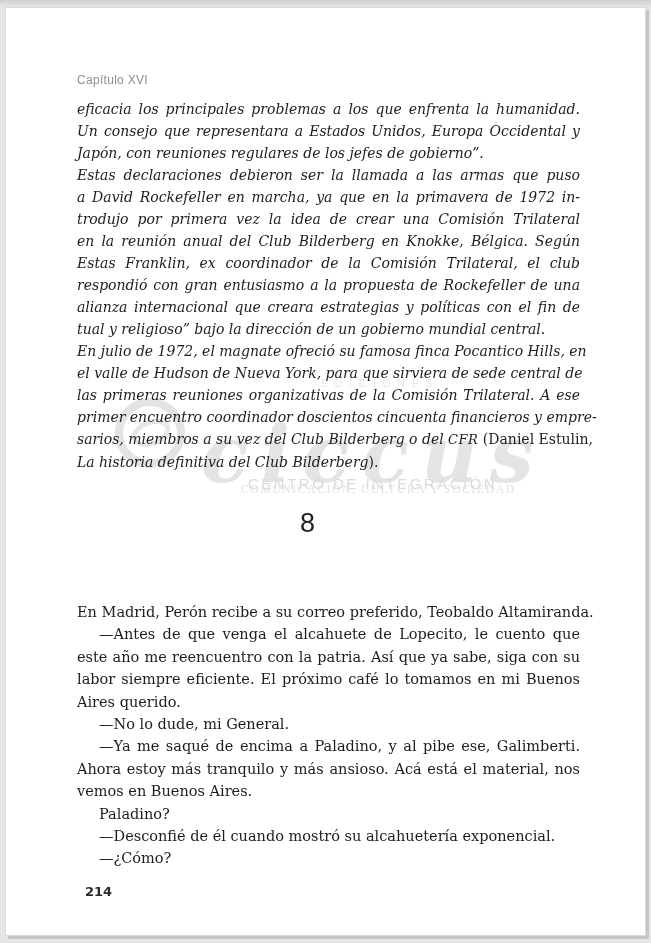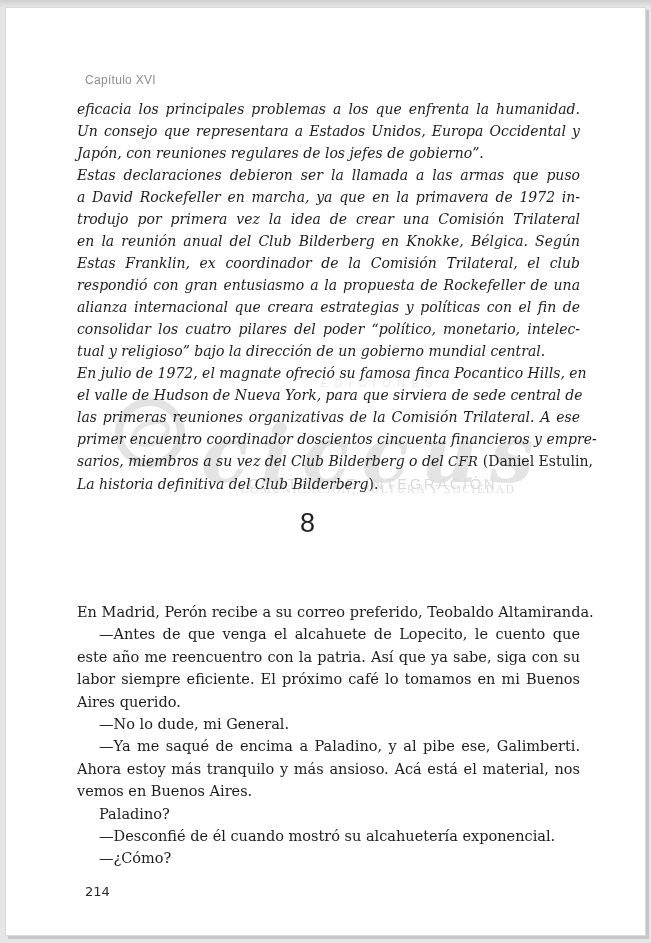--- a/index.html
+++ b/index.html
@@ -17,21 +17,21 @@
     background: #ffffff;
     outline: 1px solid #dadada; outline-offset: -1px;
     box-shadow: 3px 3px 0 0 #c6c6c6;
   }
   .layer-content { position: absolute; inset: 0; z-index: 2; }
   .layer-watermark { position: absolute; inset: 0; z-index: 1; }
 
   .chapter-header {
     position: absolute; left: 72px; top: 66px;
     font-family: "Liberation Sans", sans-serif;
-    font-size: 12px; color: #8f8f8f; letter-spacing: 0.3px; margin-left: 8px;
+    font-size: 12px; color: #8f8f8f; letter-spacing: 0.3px;
   }
 
   .quote-block {
     position: absolute; left: 72px; top: 91px; width: 503px;
     font-style: italic; font-size: 14px; line-height: 22px; color: #1d1d1d;
   }
   .body-block {
     position: absolute; left: 72px; top: 594px; width: 503px;
     font-size: 14.5px; line-height: 22.4px; color: #1d1d1d;
   }
@@ -49,21 +49,21 @@
   .section-number {
     position: absolute; left: 72px; top: 501px; width: 461px;
     text-align: center;
     font-family: "Liberation Sans", sans-serif;
     font-size: 27px; color: #1f1f1f;
   }
 
   .page-number {
     position: absolute; left: 80px; top: 877px;
     font-family: "DejaVu Sans", sans-serif;
-    font-weight: normal; font-size: 13px; color: #2b2b2b;
+    font-weight: bold; font-size: 13px; color: #2b2b2b;
   }
 
   
   .wm-circle {
     position: absolute; left: 110px; top: 391px;
     width: 54px; height: 54px;
     border: 8px solid #e3e3e3; border-radius: 50%;
   }
   .wm-circle::after {
     content: ""; position: absolute; left: 8px; top: 14px;
@@ -118,21 +118,20 @@
           <div class="line final">Japón, con reuniones regulares de los jefes de gobierno”.</div>
         </div>
         <div class="para">
           <div class="line">Estas declaraciones debieron ser la llamada a las armas que puso</div>
           <div class="line">a David Rockefeller en marcha, ya que en la primavera de 1972 in-</div>
           <div class="line">trodujo por primera vez la idea de crear una Comisión Trilateral</div>
           <div class="line">en la reunión anual del Club Bilderberg en Knokke, Bélgica. Según</div>
           <div class="line">Estas Franklin, ex coordinador de la Comisión Trilateral, el club</div>
           <div class="line">respondió con gran entusiasmo a la propuesta de Rockefeller de una</div>
           <div class="line">alianza internacional que creara estrategias y políticas con el fin de</div>
-          <div class="line">consolidar los cuatro pilares del poder “político, monetario, intelec-</div>
           <div class="line final">tual y religioso” bajo la dirección de un gobierno mundial central.</div>
         </div>
         <div class="para">
           <div class="line">En julio de 1972, el magnate ofreció su famosa finca Pocantico Hills, en</div>
           <div class="line">el valle de Hudson de Nueva York, para que sirviera de sede central de</div>
           <div class="line">las primeras reuniones organizativas de la Comisión Trilateral. A ese</div>
           <div class="line">primer encuentro coordinador doscientos cincuenta financieros y empre-</div>
           <div class="line"><span>sarios, miembros a su vez del Club Bilderberg o del </span><span class="seg-smallcaps">cfr</span><span class="seg-roman"> (Daniel Estulin,</span></div>
           <div class="line final"><span>La historia definitiva del Club Bilderberg</span><span class="seg-roman">).</span></div>
         </div>

